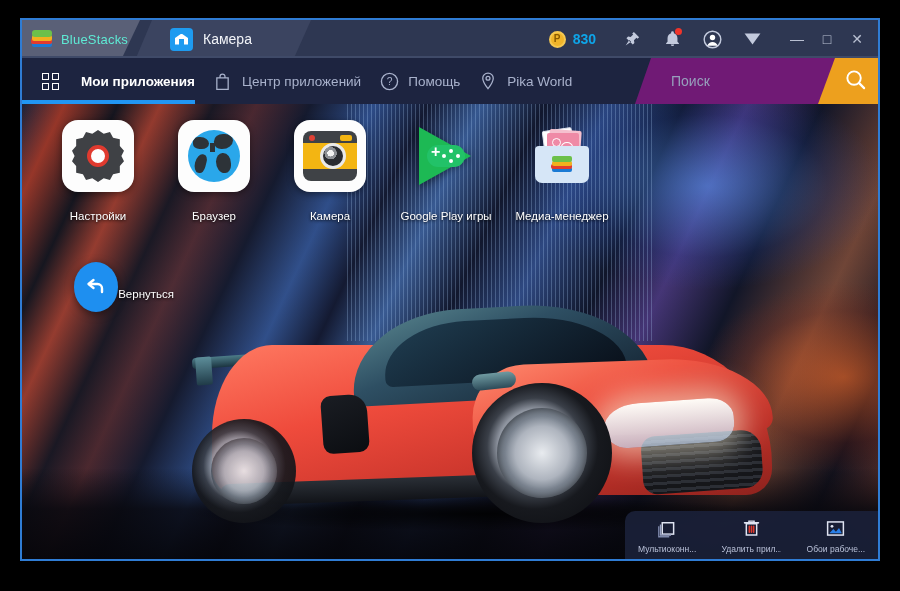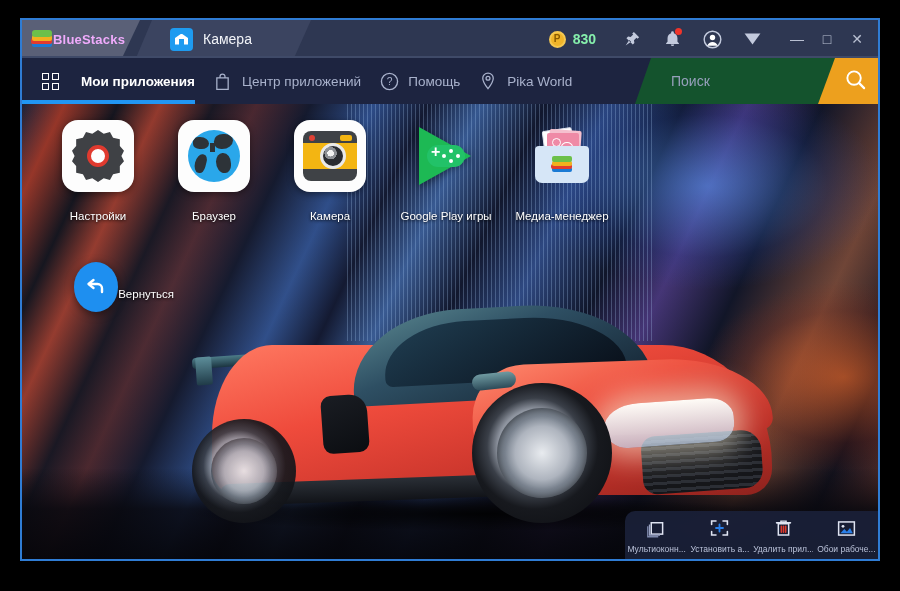--- a/index.html
+++ b/index.html
@@ -47,23 +47,23 @@
   .brand-logo i {
     position: absolute; left: 0; width: 22px; height: 6px; border-radius: 2px;
     display: block;
   }
   .brand-logo i:nth-child(1){ background:#1a7ad4; top:12px; width:20px; left:1px;}
   .brand-logo i:nth-child(2){ background:#e23b2e; top:9px;  width:21px; left:0px;}
   .brand-logo i:nth-child(3){ background:#f2b01e; top:6px;  width:20px; left:1px;}
   .brand-logo i:nth-child(4){ background:#6cc04a; top:1px;  width:20px; left:1px; height:7px;
     border-radius:3px;}
   .brand-name {
-    margin-left: 0;
-    color: #f0abfc;
-    font-size: 13px; font-weight: bold;
+    margin-left: 8px;
+    color: #5eead4;
+    font-size: 13px; font-weight: normal;
     letter-spacing: .2px;
     white-space: nowrap;
   }
   .home-tab {
     position: absolute;
     left: 114px; top: 0;
     height: 38px; width: 175px;
     background: #3b4460;
     -webkit-clip-path: polygon(16px 0, 100% 0, calc(100% - 17px) 100%, 0 100%);
     clip-path: polygon(16px 0, 100% 0, calc(100% - 17px) 100%, 0 100%);
@@ -96,21 +96,21 @@
     height: 100%; padding-right: 6px;
   }
   .coin-wrap { display: flex; align-items: center; margin-right: 16px; }
   .coin {
     width: 17px; height: 17px; border-radius: 50%;
     background: #f0b429; border: 2px solid #f5c851;
     color: #8a5a00; font-size: 10px; font-weight: bold;
     display: flex; align-items: center; justify-content: center;
     line-height: 1;
   }
-  .coin-val { color: #86efac; font-size: 14px; font-weight: bold; margin-left: 7px; }
+  .coin-val { color: #0ea5e9; font-size: 14px; font-weight: bold; margin-left: 7px; }
   .tb-btn {
     width: 30px; height: 38px;
     display: flex; align-items: center; justify-content: center;
     position: relative;
     margin: 0 5px;
   }
   .tb-btn svg { display:block; }
   .badge {
     position: absolute; right: 5px; top: 8px;
     width: 7px; height: 7px; border-radius: 50%;
@@ -146,21 +146,21 @@
     content:""; position:absolute; left:0; right:0; bottom:0; height:4px;
     background:#2196f3;
   }
   .grid-ico { display:grid; grid-template-columns:1fr 1fr; gap:3px; }
   .grid-ico b { display:block; width:7px; height:7px; border:1.6px solid #fff; }
 
   .search-box {
     position: absolute;
     right: 0; top: 0;
     width: 243px; height: 46px;
-    background: #14532d;
+    background: #701a75;
     -webkit-clip-path: polygon(16px 0, 100% 0, 100% 100%, 0 100%);
     clip-path: polygon(16px 0, 100% 0, 100% 100%, 0 100%);
     display: flex; align-items: center;
   }
   .search-ph {
     margin-left: 36px; color: #97a0bc; font-size: 14px;
   }
   .search-btn {
     position: absolute; right: 0; top: 0;
     width: 60px; height: 46px;
@@ -687,29 +687,20 @@
         <span class="bb-ico">
           <svg width="21" height="20" viewBox="0 0 24 22">
             <rect x="6" y="5" width="13" height="13" fill="none" stroke="#dfe4f2" stroke-width="1.7"></rect>
             <path d="M4 7v12h12" fill="none" stroke="#9aa4c4" stroke-width="1.5"></path>
             <path d="M2 9v12h12" fill="none" stroke="#7d88ab" stroke-width="1.5"></path>
           </svg>
         </span>
         <span class="bb-lbl">Мультиоконн...</span>
       </div>
 
-      <div class="bb-item">
-        <span class="bb-ico">
-          <svg width="21" height="20" viewBox="0 0 24 22">
-            <path d="M3 7V3h5M21 7V3h-5M3 15v4h5M21 15v4h-5" fill="none" stroke="#dfe4f2" stroke-width="1.8" stroke-linecap="round"></path>
-            <path d="M12 7v8M8 11h8" stroke="#2a7fe8" stroke-width="2.1" stroke-linecap="round"></path>
-          </svg>
-        </span>
-        <span class="bb-lbl">Установить а...</span>
-      </div>
 
       <div class="bb-item">
         <span class="bb-ico">
           <svg width="19" height="20" viewBox="0 0 22 22">
             <path d="M3 5h16" stroke="#dfe4f2" stroke-width="1.9" stroke-linecap="round"></path>
             <path d="M8 5V3h6v2" fill="none" stroke="#dfe4f2" stroke-width="1.6"></path>
             <path d="M5 6h12v13H5z" fill="none" stroke="#dfe4f2" stroke-width="1.7"></path>
             <path d="M8.5 9v7M11 9v7M13.5 9v7" stroke="#e0392c" stroke-width="1.8" stroke-linecap="round"></path>
           </svg>
         </span>

